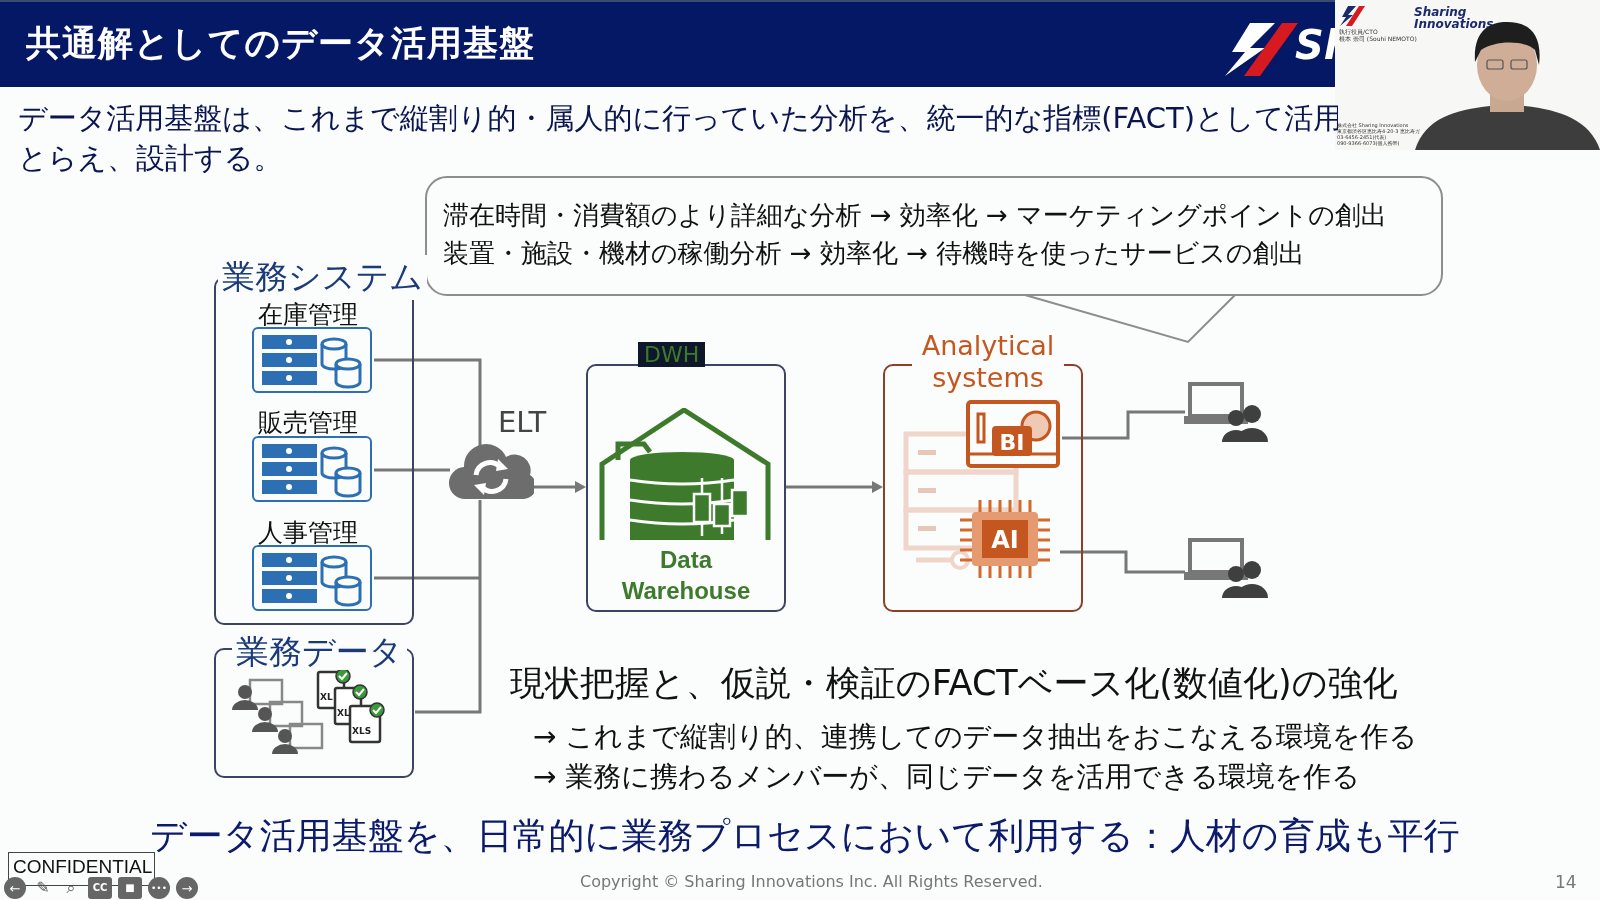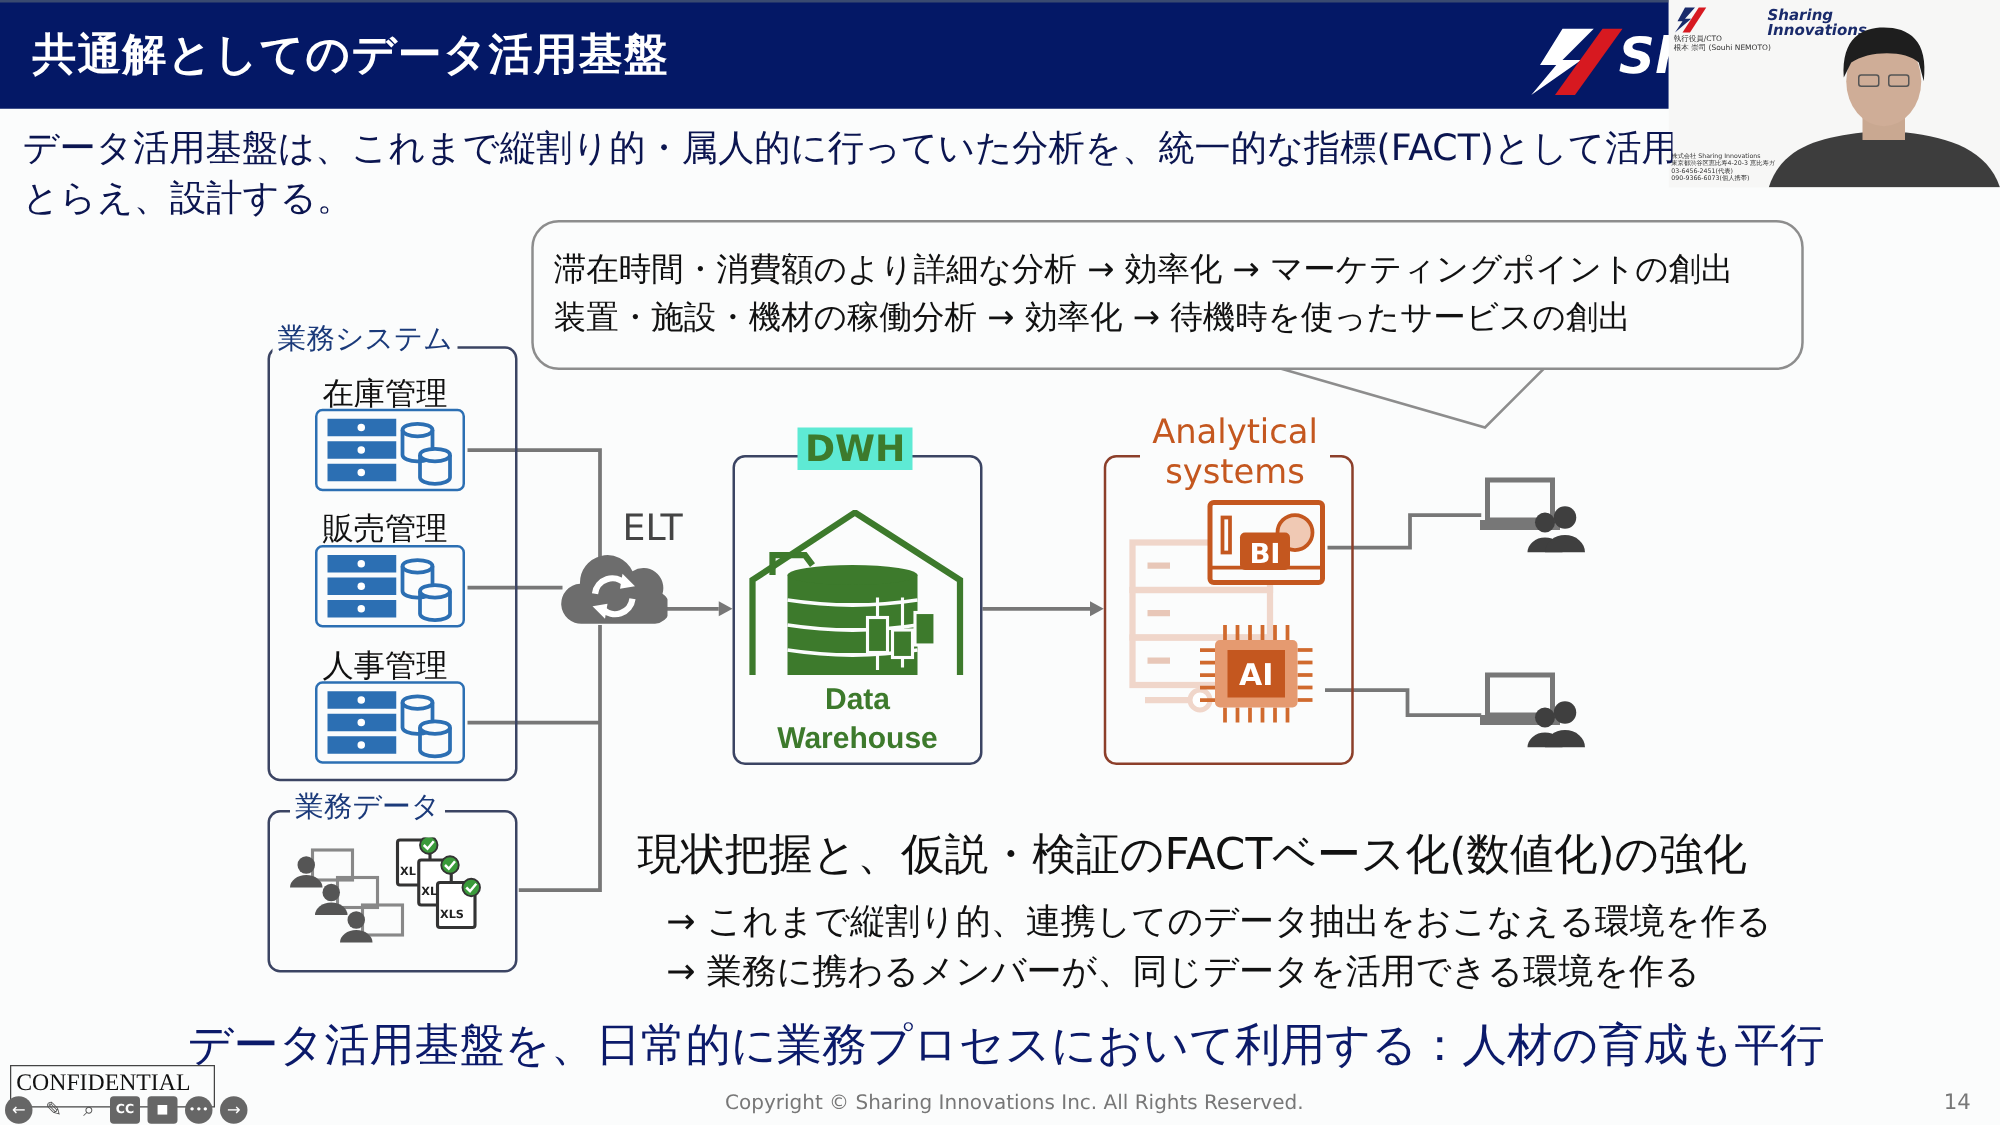--- a/index.html
+++ b/index.html
@@ -12,33 +12,33 @@
   .webcam { left:1335px; top:0; width:265px; height:150px; background:#f7f7f6; overflow:hidden; }
   .cam-brand { left:6px; top:6px; font-size:12px; font-weight:bold; font-style:italic; color:#1a2b6b; line-height:12px;margin-left:43px; }
   .cam-role { left:4px; top:28px; font-size:6px; color:#333; line-height:7px; white-space:nowrap; }
   .cam-company { left:2px; top:122px; font-size:5px; color:#333; line-height:6px; white-space:nowrap; }
   .lead-text { left:18px; top:98px; font-size:29px; color:#0b1550; line-height:40px; width:1320px; white-space:nowrap; overflow:hidden; }
   .lead-text2 { left:18px; top:138px; font-size:29px; color:#0b1550; line-height:40px; }
   .callout { left:425px; top:176px; width:1018px; height:120px; border:2px solid #8d8d8d; border-radius:22px; background:#fbfcfc; box-sizing:border-box; }
   .callout-line { position:absolute; left:16px; font-size:26px; color:#111; white-space:nowrap; }
   .callout-line b { font-weight:normal; }
   .group-frame { border:2px solid #3b4463; border-radius:10px; box-sizing:border-box; }
-  .group-label { font-size:23px; color:#1b3a7a; background:#fbfcfc; padding:0 4px; white-space:nowrap; }
+  .group-label { font-size:33px; color:#1b3a7a; background:#fbfcfc; padding:0 4px; white-space:nowrap; }
   .sys-label { font-size:25px; color:#111; white-space:nowrap; }
   .sys-box { width:120px; height:66px; border:2px solid #2c6fb3; border-radius:6px; box-sizing:border-box; background:#fbfcfc; }
   .dwh-frame { border:2px solid #3b4463; border-radius:10px; box-sizing:border-box; }
-  .dwh-label { font-size:29px; color:#3d7a2c; background:#5eead4; padding:0 6px;font-weight:bold; }
+  .dwh-label { font-size:22px; color:#3d7a2c; background:#0f172a; padding:0 6px; }
   .dwh-text { font-size:24px; font-weight:bold; color:#3d7a2c; text-align:center; line-height:31px; font-family:"Liberation Sans",sans-serif; }
   .an-frame { border:2px solid #8c3f2a; border-radius:10px; box-sizing:border-box; }
   .an-label { font-size:27px; color:#c4571f; background:#fbfcfc; text-align:center; line-height:32px; padding:0 6px; }
   .elt-label { font-size:29px; color:#444; }
   .fact-head { left:510px; top:660px; font-size:35px; color:#111; white-space:nowrap; }
   .fact-item { font-size:28px; color:#111; white-space:nowrap; }
   .bottom-msg { left:150px; top:812px; font-size:36px; color:#0b1a6a; white-space:nowrap; }
-  .confidential { left:8px; top:852px; width:164px; height:34px; border:1px solid #444; box-sizing:border-box; font-family:Liberation Serif, serif; font-size:19px; color:#111; padding:3px 0 0 4px; background:#fbfcfc; }
+  .confidential { left:8px; top:852px; width:147px; height:34px; border:1px solid #444; box-sizing:border-box; font-family:Liberation Sans, sans-serif; font-size:19px; color:#111; padding:3px 0 0 4px; background:#fbfcfc; }
   .copyright { left:580px; top:872px; font-size:16px; color:#777; white-space:nowrap; }
   .page-num { left:1555px; top:872px; font-size:17px; color:#777; }
   .toolbar { left:4px; top:877px; height:22px; display:flex; gap:6px; }
   .tb-btn { width:22px; height:22px; border-radius:50%; background:#666; color:#fff; font-size:13px; display:flex; align-items:center; justify-content:center; line-height:1; }
   .tb-btn.plain { background:transparent; color:#555; border-radius:0; font-size:16px; }
   .tb-btn.rect { border-radius:3px; width:24px; font-size:10px; font-weight:bold; }
 </style>
 </head>
 <body>
 

